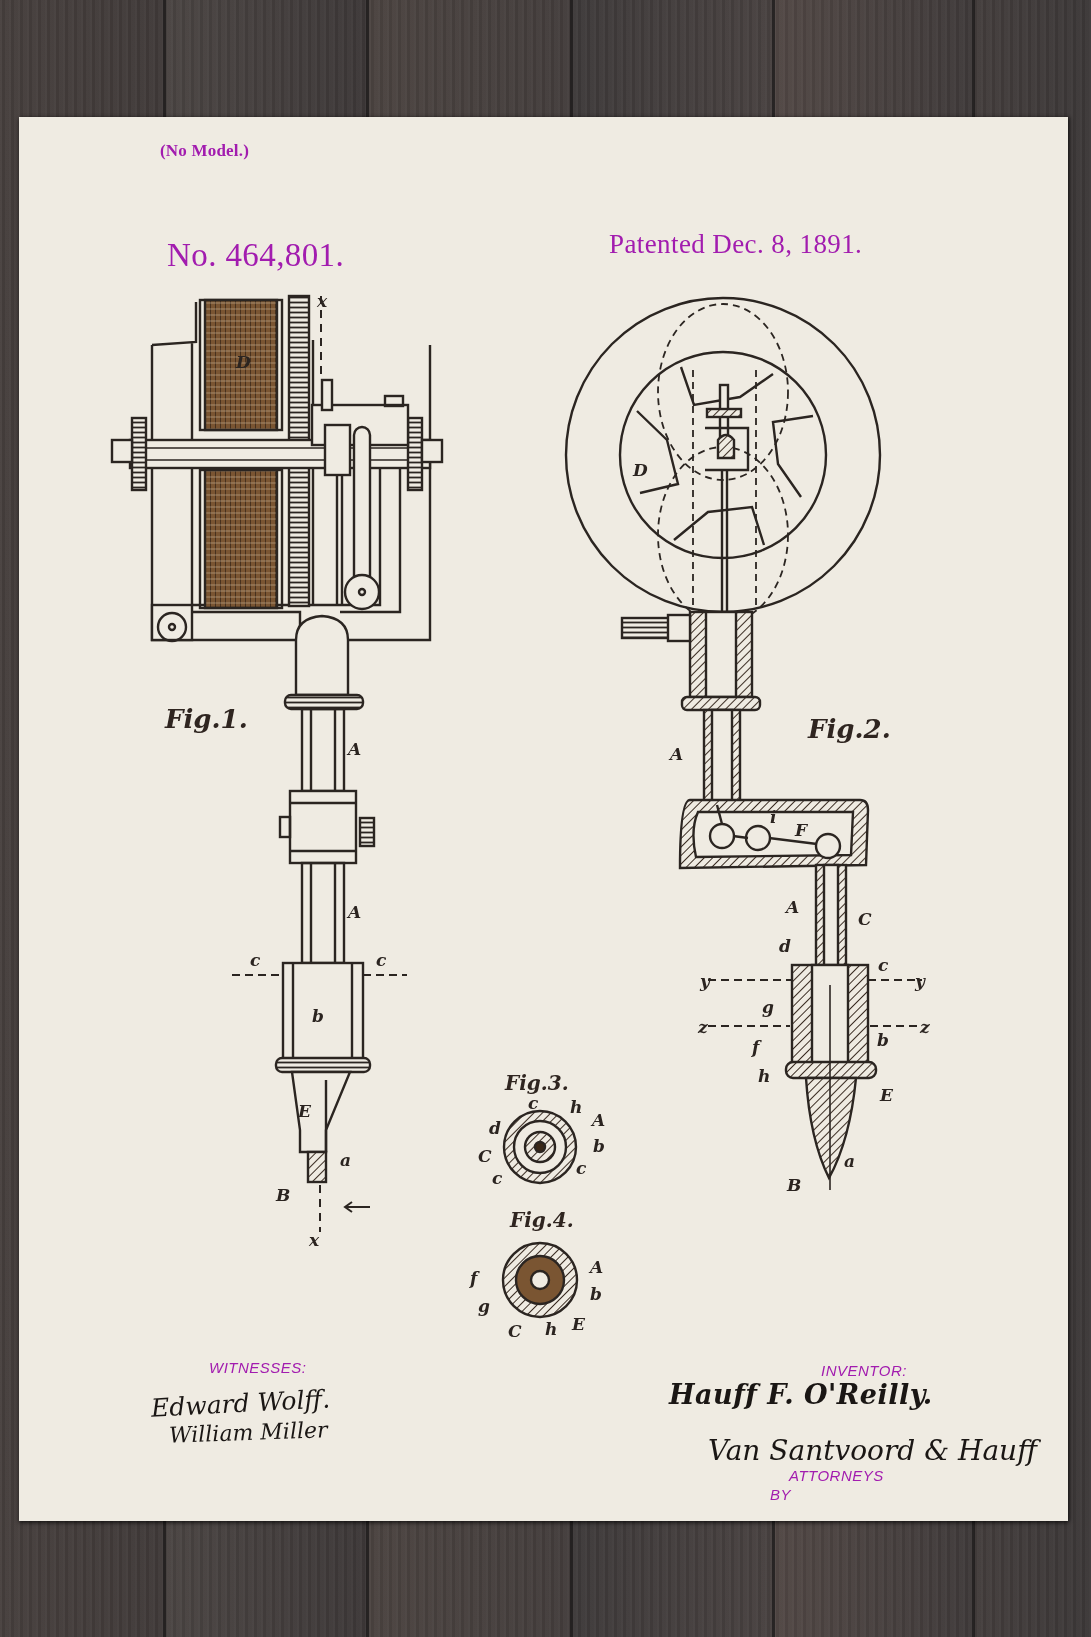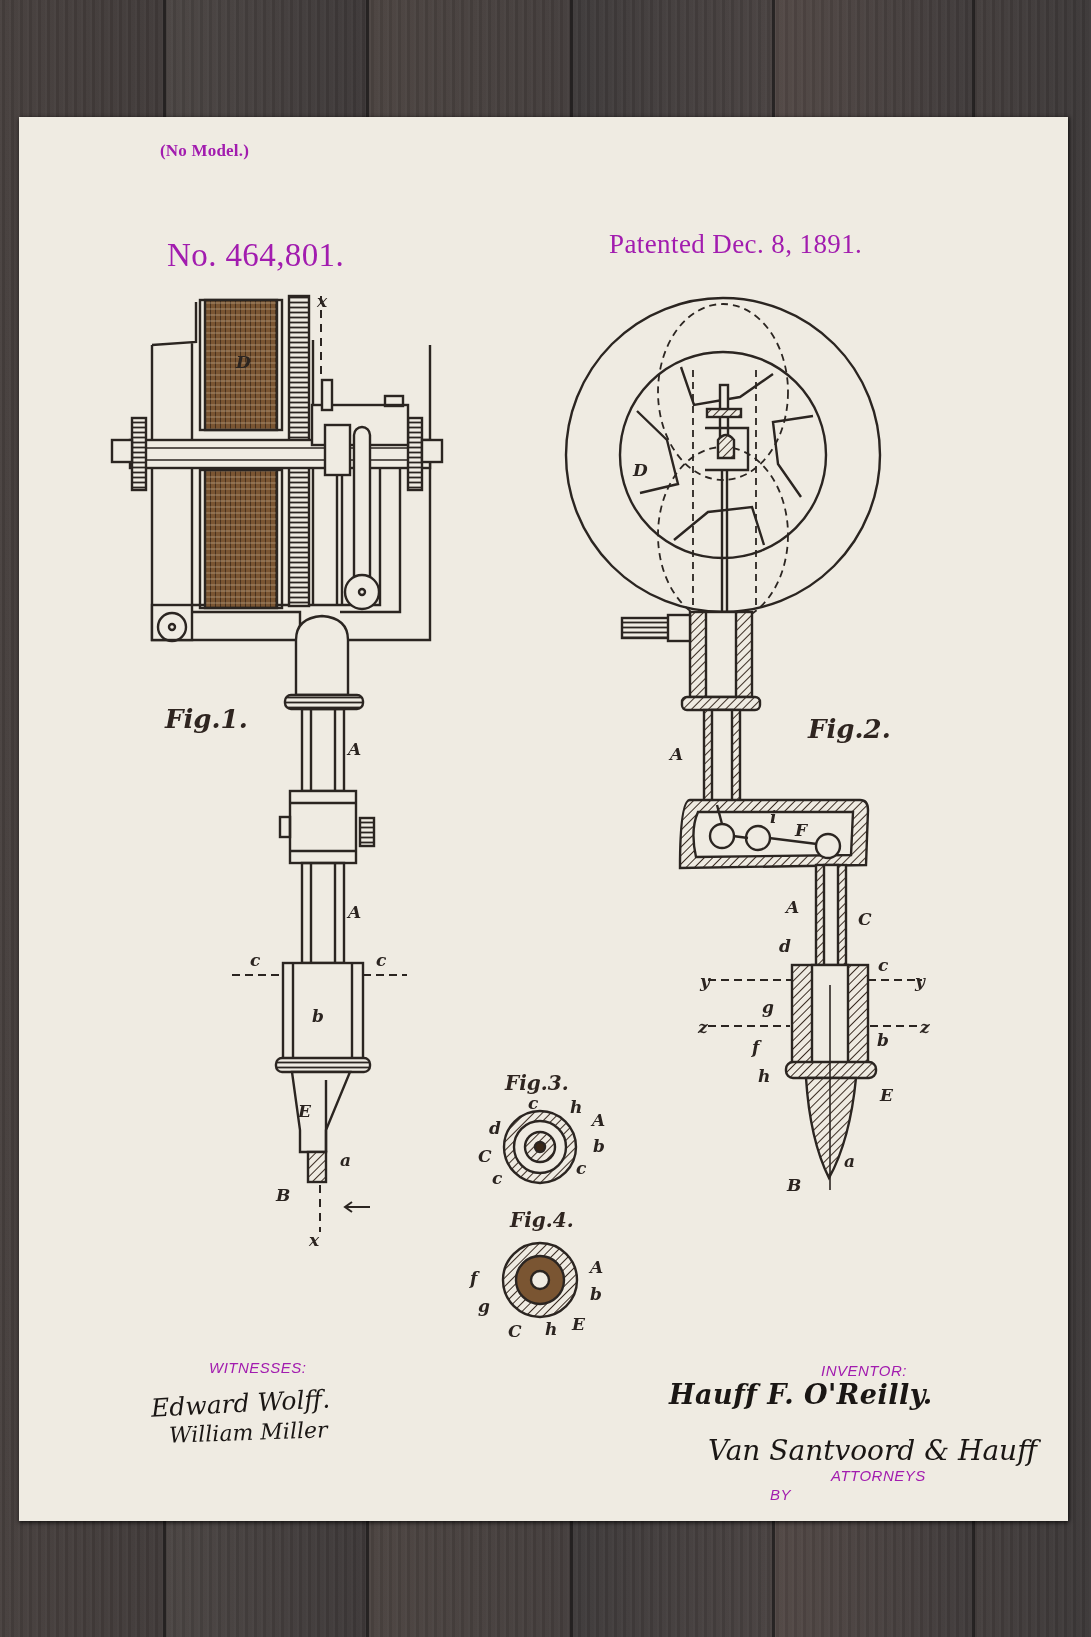--- a/index.html
+++ b/index.html
@@ -23,21 +23,21 @@
   .txt { position: absolute; color: #a21caf; white-space: nowrap; }
   .no-model { left: 141px; top: 24px; font-size: 17px; font-weight: bold; letter-spacing: .2px; }
   .title { left: 0; right: 0; top: 44px; text-align: center; font-size: 26px; letter-spacing: 1px; }
   .subtitle { left: 0; right: 0; top: 78px; text-align: center; font-size: 18px; font-weight: bold; letter-spacing: .6px; }
   .patent-no { left: 148px; top: 120px; font-size: 33px; letter-spacing: .4px; }
   .patent-date { left: 590px; top: 112px; font-size: 27px; letter-spacing: .4px; }
   .sans-label { font-family: "Liberation Sans", sans-serif; font-style: italic; font-size: 15px; color: #a21caf; letter-spacing: .5px; }
   .witnesses { left: 190px; top: 1242px; }
   .inventor { left: 802px; top: 1245px; }
   .by { left: 751px; top: 1369px; }
-  .attorneys { left: 812px; top: 1350px; font-style: italic; }
+  .attorneys { left: 770px; top: 1350px; font-style: italic; }
   .sig { font-family: "DejaVu Serif", serif; font-style: italic; color: #1a1614; }
   .sig-wolff { left: 132px; top: 1272px; font-size: 25px; transform: rotate(-3deg); }
   .sig-miller { left: 150px; top: 1303px; font-size: 22px; transform: rotate(-2deg); }
   .sig-inventor { left: 650px; top: 1262px; font-size: 27px; font-weight: bold; letter-spacing: .5px; }
   .sig-attorneys { left: 665px; top: 1317px; font-size: 28px; margin-left: 24px; }
   svg.drawing { position: absolute; left: 0; top: 0; }
   .fig-label { font-family: "DejaVu Serif", serif; font-style: italic; font-weight: bold; fill: #2f2520; }
   .ref { font-family: "DejaVu Serif", serif; font-style: italic; font-weight: bold; fill: #2b2420; font-size: 17px; }
 </style>
 </head>

